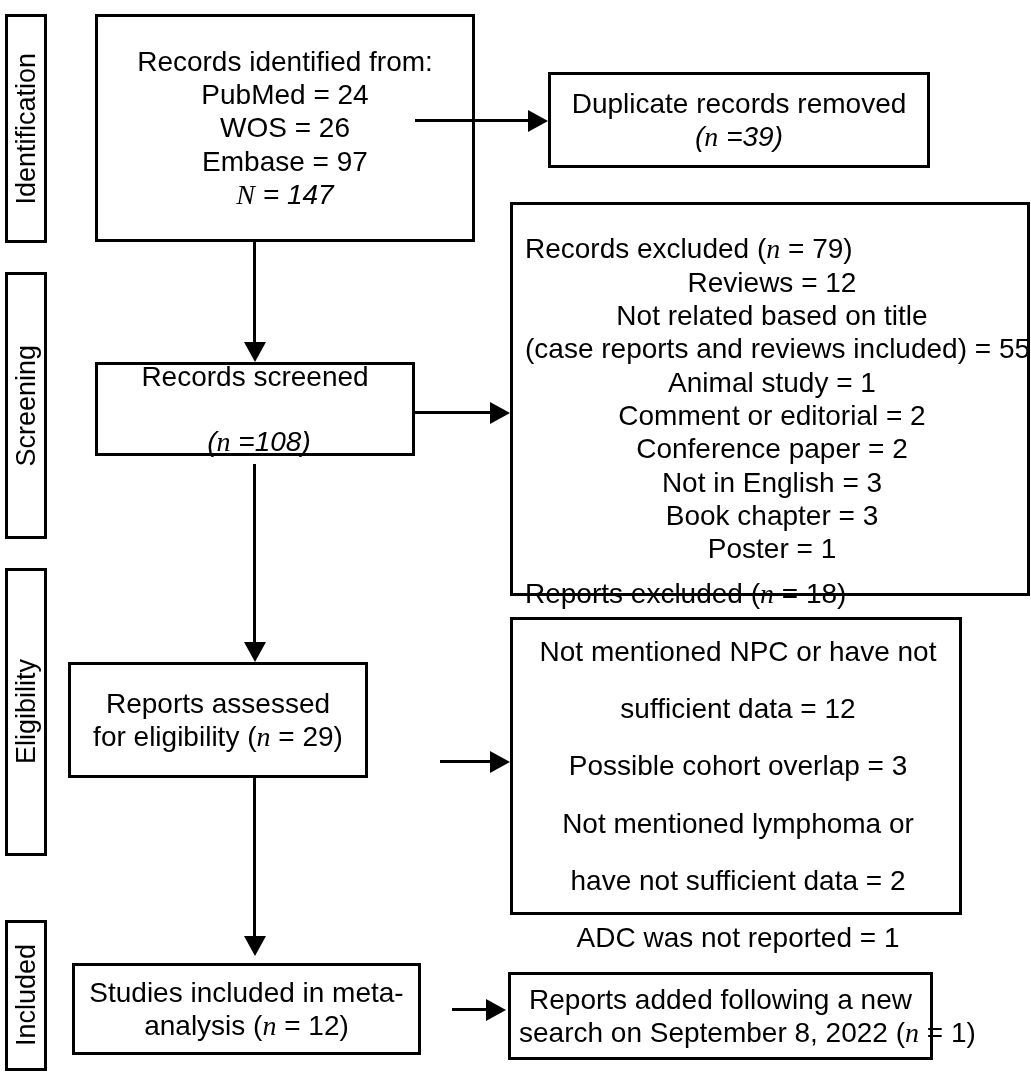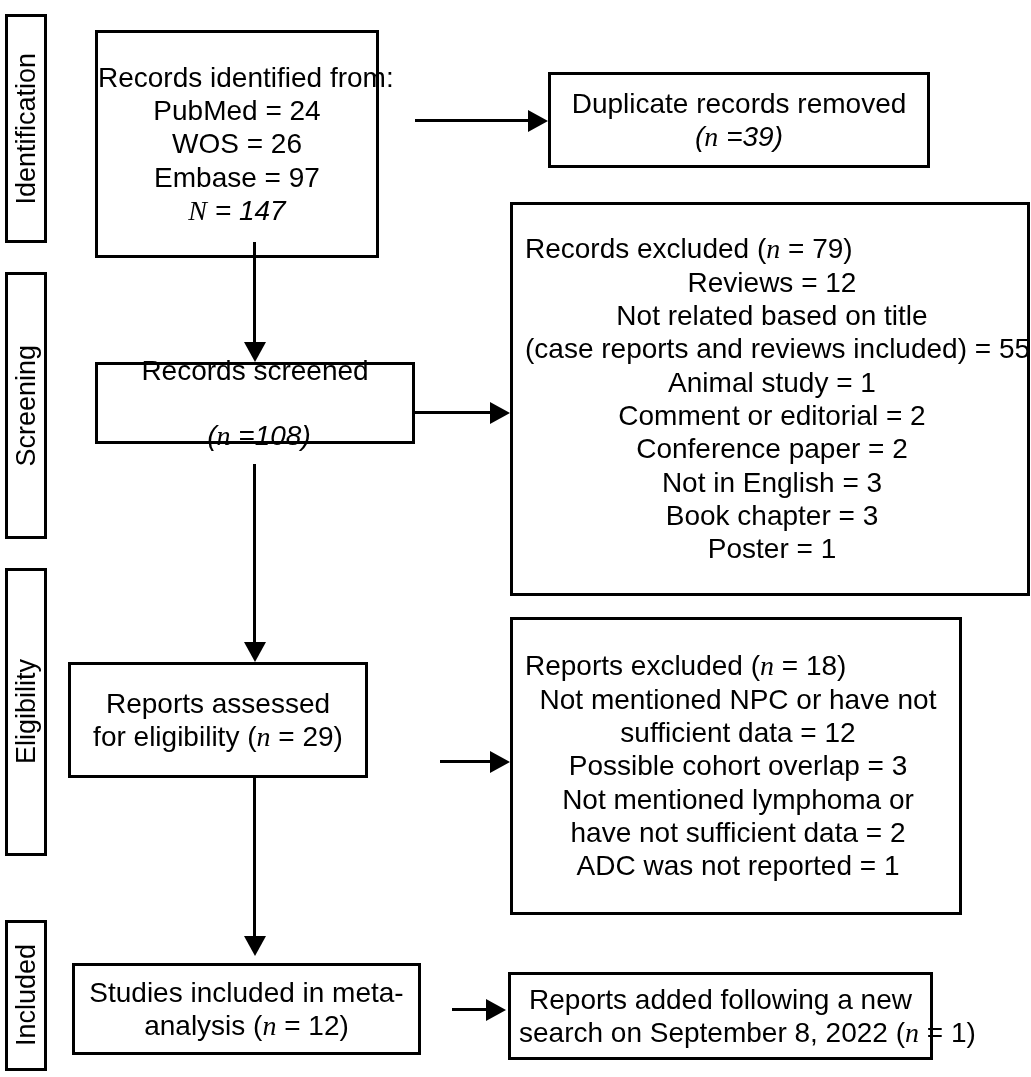--- a/index.html
+++ b/index.html
@@ -91,21 +91,21 @@
   </div>
 
   <div class="rail" style="left:5px;  top:568px; width:42px;  height:288px;">
     <span class="rail-text">Eligibility</span>
   </div>
 
   <div class="rail" style="left:5px;  top:920px; width:42px;  height:151px;">
     <span class="rail-text">Included</span>
   </div>
 
-  <div class="box center" style="left:95px; top:14px; width:284px; height:228px;margin-top:16px;">
+  <div class="box center" style="left:95px; top:14px; width:380px; height:228px;">
     <div class="box-line">Records identified from:</div>
     <div class="box-line">PubMed = 24</div>
     <div class="box-line">WOS = 26</div>
     <div class="box-line">Embase = 97</div>
     <div class="box-line ital-line" style="font-style:italic;"><em class="ital">N</em> = 147</div>
   </div>
 
   <div class="hline" style="left:415px; top:119px; width:116px;"></div>
   <div class="arrow-right" style="left:528px; top:110px;"></div>
 
@@ -123,32 +123,32 @@
     <div class="box-line left-align">Not related based on title</div>
     <div class="box-line left-align">(case reports and reviews included) = 55</div>
     <div class="box-line left-align">Animal study = 1</div>
     <div class="box-line left-align">Comment or editorial = 2</div>
     <div class="box-line left-align">Conference paper = 2</div>
     <div class="box-line left-align">Not in English = 3</div>
     <div class="box-line left-align">Book chapter = 3</div>
     <div class="box-line left-align">Poster = 1</div>
   </div>
 
-  <div class="box center" style="left:95px; top:362px; width:320px; height:82px;gap:32px;">
+  <div class="box center" style="left:95px; top:362px; width:320px; height:94px;gap:32px;">
     <div class="box-line">Records screened</div>
     <div class="box-line" style="font-style:italic;padding-left:8px;">(<em class="ital">n</em> =108)</div>
   </div>
 
   <div class="hline" style="left:415px; top:411px; width:78px;"></div>
   <div class="arrow-right" style="left:490px; top:402px;"></div>
 
   <div class="vline" style="left:253px; top:464px; width:3px; height:180px;"></div>
   <div class="arrow-down" style="left:244px; top:642px;"></div>
 
-  <div class="box pad-left" style="left:510px; top:617px; width:452px; height:298px;">
+  <div class="box pad-left" style="left:510px; top:617px; width:452px; height:298px;gap:24px;">
     <div class="box-line hdr-center">Reports excluded (<em class="ital">n</em> = 18)</div>
     <div class="box-line left-align">Not mentioned NPC or have not</div>
     <div class="box-line left-align">sufficient data = 12</div>
     <div class="box-line left-align">Possible cohort overlap = 3</div>
     <div class="box-line left-align">Not mentioned lymphoma or</div>
     <div class="box-line left-align">have not sufficient data = 2</div>
     <div class="box-line left-align">ADC was not reported = 1</div>
   </div>
 
   <div class="box center" style="left:68px; top:662px; width:300px; height:116px;">

